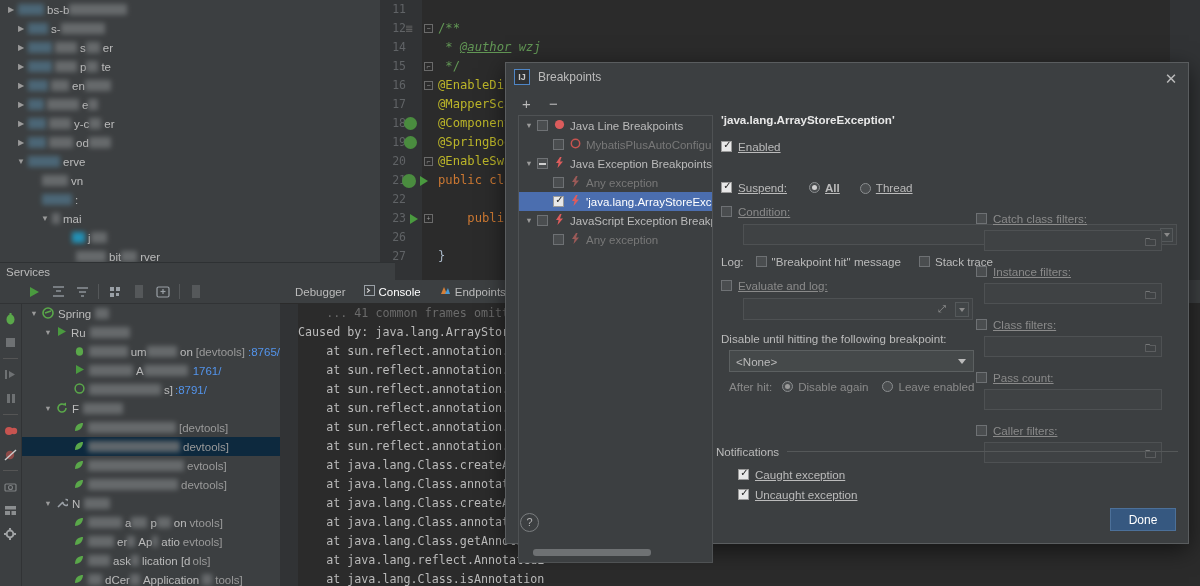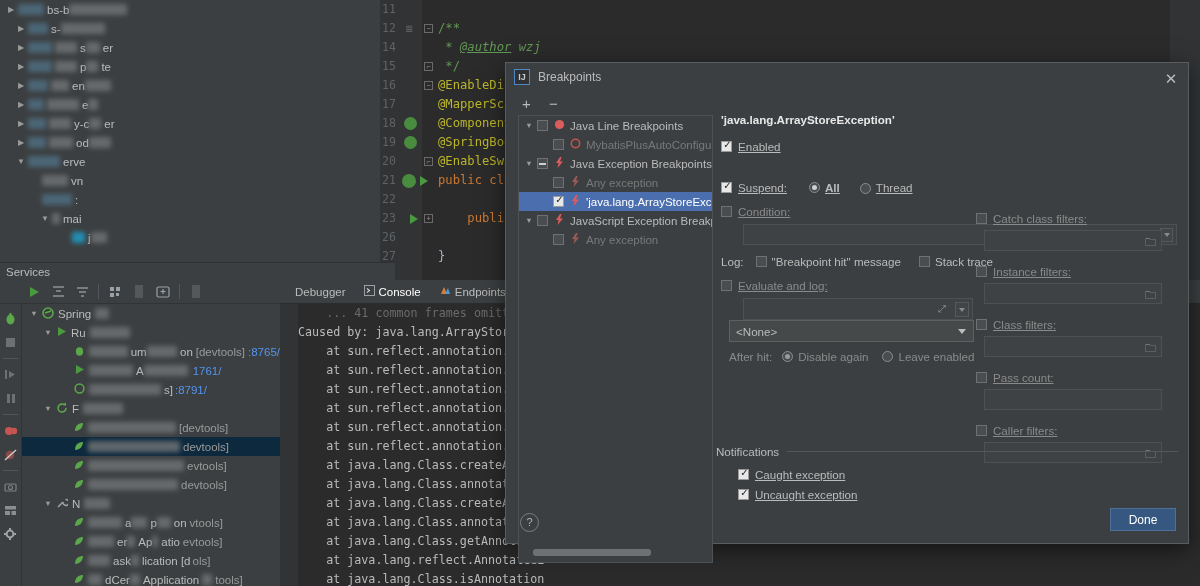--- a/index.html
+++ b/index.html
@@ -106,21 +106,21 @@
     position: absolute; left: 380px; top: 0; width: 820px; height: 280px;
     background: #2b2b2b; overflow: hidden;
   }
   .ed-gutter {
     position: absolute; left: 0; top: 0; width: 42px; height: 100%;
     background: #313335;
   }
   .ed-lines { position: absolute; left: 0; top: 0; width: 100%; }
   .ed-row { position: relative; height: 19px; line-height: 19px; }
   .ed-num {
-    position: absolute; left: 2px; width: 24px; 
+    position: absolute; left: 2px; width: 24px; text-align: right;
     font-family: "DejaVu Sans Mono", monospace; font-size: 11.5px; color: #606366;
   }
   .ed-code {
     position: absolute; left: 58px; font-family: "DejaVu Sans Mono", monospace;
     font-size: 12.2px; white-space: pre;
   }
   .kw   { color: #cc7832; }
   .ann  { color: #bbb529; }
   .cmt  { color: #629755; }
   .cmt-i{ color: #629755; font-style: italic; }
@@ -322,20 +322,27 @@
     <div class="proj-row" style="padding-left:38px">
       <span class="tri">▼</span>
       <span class="blurchunk" style="width:8px"></span>
         <span class="ghosttext">mai</span>
     </div>
     <div class="proj-row" style="padding-left:58px">
       <span class="tri"></span>
       <span class="blurchunk cyan" style="width:13px"></span>
         <span class="ghosttext">j</span>
         <span class="blurchunk" style="width:16px"></span>
+    </div>
+    <div class="proj-row" style="padding-left:62px">
+      <span class="tri"></span>
+      <span class="blurchunk" style="width:30px"></span>
+        <span class="ghosttext">bit</span>
+        <span class="blurchunk" style="width:16px"></span>
+        <span class="ghosttext">rver</span>
     </div>
 
   </div>
 
   <div class="editor">
     <div class="ed-gutter"></div>
     <div class="ed-lines">
       <div class="ed-row" style="top:0">
           <span class="ed-num">11</span>
         </div>
@@ -858,20 +865,21 @@
         <span class="cbox"></span>
         <span class="mn">Evaluate and log:</span>
       </div>
       <div class="tfield disabled" style="margin-left:22px;width:230px;position:relative;height:22px">
         <span class="expand-ico">⤢</span>
         <span style="position:absolute;right:3px;top:3px;width:14px;height:15px;background:#414547;border:1px solid #55595b;display:flex;align-items:center;justify-content:center">
           <i style="border-left:3px solid transparent;border-right:3px solid transparent;border-top:4px solid #8a8a8a;display:block"></i>
           </span>
       </div>
 
+      <div style="font-size:11.6px;color:#bbbbbb;margin-top:12px;margin-bottom:5px">Disable until hitting the following breakpoint:</div>
       <div class="combo" style="width:245px;margin-left:8px">
         <span>&lt;None&gt;</span>
         <span class="arrow"></span>
       </div>
 
       <div style="display:flex;align-items:center;margin-top:8px;margin-left:8px;font-size:11.6px;color:#8a8a8a">
         <span>After hit:</span>
         <span style="display:flex;align-items:center;margin-left:10px">
           <span class="radio on dim"></span>
           <span>Disable again</span>

